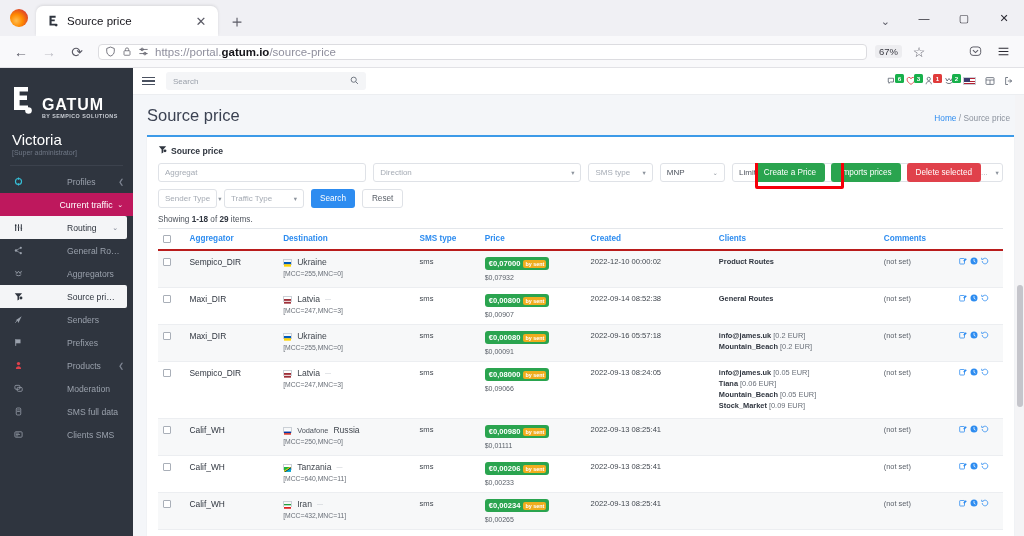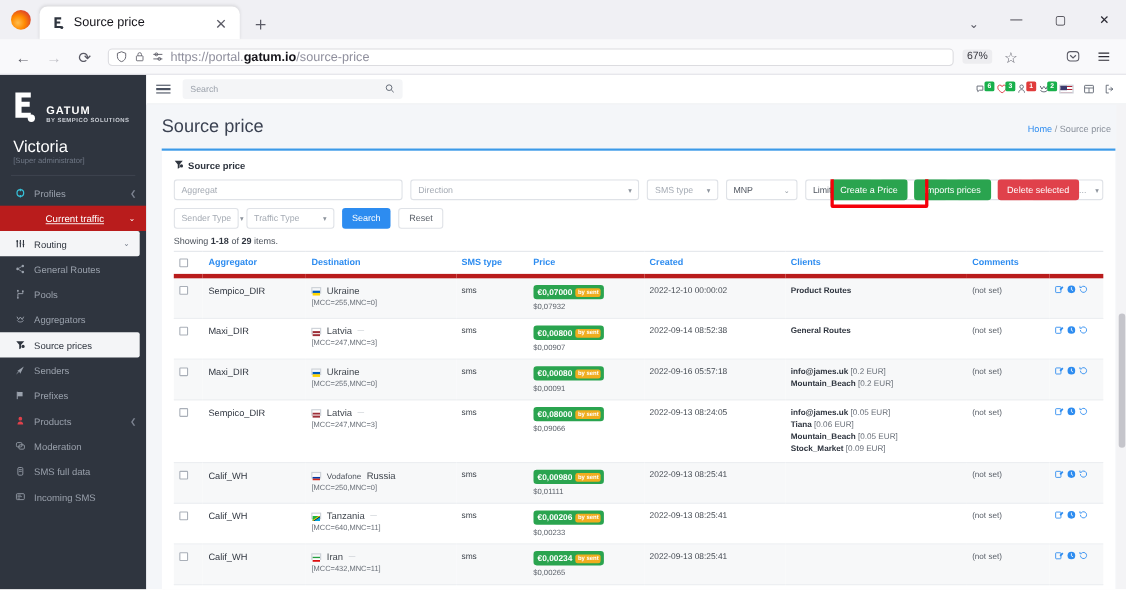--- a/index.html
+++ b/index.html
@@ -73,37 +73,37 @@
   .app { flex: 1; display: flex; overflow: hidden; }
 
   
   .sidebar {
     width: 133px; background: #2f353f; flex: 0 0 133px;
     display: flex; flex-direction: column; overflow: hidden;
   }
   .brand { display: flex; align-items: center; gap: 6px; padding: 12px 8px 6px 10px; }
   .brand-mark { width: 26px; height: 30px; flex: 0 0 26px; }
   .brand-txt { line-height: 1.05; }
-  .brand-name { font-size: 10px; font-weight: 700; color: #ffffff; letter-spacing: .9px; margin-top: 17px; }
+  .brand-name { font-size: 16px; font-weight: 700; color: #ffffff; letter-spacing: .9px; margin-top: 17px; }
   .brand-sub { font-size: 5.4px; font-weight: 700; color: #c9cdd4; letter-spacing: .45px; }
   .user-name { font-size: 15px; color: #ffffff; padding: 6px 0 1px 12px; font-weight: 400; }
   .user-role { font-size: 7px; color: #6f7785; padding: 0 0 9px 12px; }
   .side-div { height: 1px; background: #3c424d; margin: 0 10px 4px 10px; }
 
   .nav { display: flex; flex-direction: column; overflow: hidden; }
   .nav-item {
     display: flex; align-items: center; gap: 7px;
     height: 23px; padding: 0 9px 0 12px; color: #9aa1ac; font-size: 8.6px;
     white-space: nowrap;
   }
   .nav-item .ico { width: 12px; flex: 0 0 12px; display: flex; align-items: center; justify-content: center; }
-  .nav-item .lbl { flex: 1; overflow: hidden; text-overflow: ellipsis; }
+  .nav-item .lbl { flex: 1; overflow: hidden; text-overflow: ellipsis; margin-left: 36px; }
   .nav-item .caret { font-size: 7px; color: #7c8390; }
   .nav-item.active-blue {
-    background: #b91c1c; color: #ffffff; justify-content: center; gap: 0; position: relative; text-decoration: underline;
+    background: #be185d; color: #ffffff; justify-content: center; gap: 0; position: relative;
   }
   .nav-item.active-blue .lbl { flex: none; text-align: center; font-size: 8.8px; }
   .nav-item.active-blue .caret { position: absolute; right: 10px; color: #ffffff; }
   .nav-item.active-light {
     background: #f4f5f7; color: #2f353f; margin-right: 6px; border-radius: 0 2px 2px 0;
   }
 
   
   .main { flex: 1; display: flex; flex-direction: column; background: #f4f6f9; overflow: hidden; position: relative; }
 
@@ -195,21 +195,21 @@
     left: 0px; top: -7px; width: 89px; height: 33px; pointer-events: none;
   }
 
   
   .showing { font-size: 8.2px; color: #4d535c; margin: 5px 0 4px 0; }
   .showing b { font-weight: 700; color: #2f353f; }
 
   table { width: 100%; border-collapse: collapse; table-layout: fixed; }
   thead th {
     text-align: left; font-size: 8.2px; color: #2d8cf0; font-weight: 700;
-    padding: 5px 5px 6px 5px; border-bottom: 4px solid #b91c1c; border-top: 1px solid #e4e7eb;
+    padding: 5px 5px 6px 5px; border-bottom: 2px solid #b91c1c; border-top: 1px solid #e4e7eb;
     background: #fff;
   }
   tbody td {
     font-size: 7.6px; color: #41474f; padding: 6px 5px 6px 5px;
     border-bottom: 1px solid #eceef1; vertical-align: top;
   }
   tbody tr:nth-child(odd) td { background: #f7f8f9; }
   tbody tr:nth-child(even) td { background: #ffffff; }
 
   .c-chk { width: 26px; } .c-agg { width: 92px; } .c-dest { width: 134px; }
@@ -362,31 +362,20 @@
                 <circle cx="12" cy="12.8" r="2" fill="#9aa1ac"></circle>
                 <circle cx="3.6" cy="8" r="2.2" fill="#9aa1ac"></circle>
                 <path d="M5.4 6.9 10.2 4.1M5.4 9.1l4.8 2.8" stroke="#9aa1ac" stroke-width="1.3"></path>
               </svg>
             </span>
             <span class="lbl">General Routes</span>
           </div>
           <div class="nav-item">
             <span class="ico">
               <svg viewBox="0 0 16 16" width="9" height="9">
-                <path d="M4 13V7h8V4M4 5V3" stroke="#9aa1ac" stroke-width="1.5" fill="none"></path>
-                <circle cx="4" cy="2.2" r="1.5" fill="#9aa1ac"></circle>
-                <circle cx="12" cy="3" r="1.5" fill="#9aa1ac"></circle>
-                <circle cx="4" cy="13.8" r="1.5" fill="#9aa1ac"></circle>
-              </svg>
-            </span>
-            <span class="lbl">Pools</span>
-          </div>
-          <div class="nav-item">
-            <span class="ico">
-              <svg viewBox="0 0 16 16" width="9" height="9">
                 <path d="M2.6 3.4 5 8l3-4 3 4 2.4-4.6" stroke="#9aa1ac" stroke-width="1.5" fill="none"></path>
                 <path d="M3 9.4c1.6 3.4 8.4 3.4 10 0" stroke="#9aa1ac" stroke-width="1.5" fill="none"></path>
               </svg>
             </span>
             <span class="lbl">Aggregators</span>
           </div>
           <div class="nav-item active-light">
             <span class="ico">
               <svg viewBox="0 0 16 16" width="9" height="9">
                 <path d="M1.4 2.2h13L9.2 8v5.4l-3 1.6V8z" fill="#2f353f"></path>
@@ -441,21 +430,21 @@
             </span>
             <span class="lbl">SMS full data</span>
           </div>
           <div class="nav-item">
             <span class="ico">
               <svg viewBox="0 0 16 16" width="9" height="9">
                 <rect x="1.6" y="3.2" width="12.8" height="9.6" rx="1.6" fill="none" stroke="#9aa1ac" stroke-width="1.4"></rect>
                 <path d="M3.4 5.6h5.4M3.4 8h7.2M3.4 10.4h4" stroke="#9aa1ac" stroke-width="1.2"></path>
               </svg>
             </span>
-            <span class="lbl">Incoming SMS</span>
+            <span class="lbl">Clients SMS</span>
           </div>
         </div>
     </div>
 
     <div class="main">
 
       <div class="topbar">
         <div class="burger">
             <i></i>
             <i></i>

